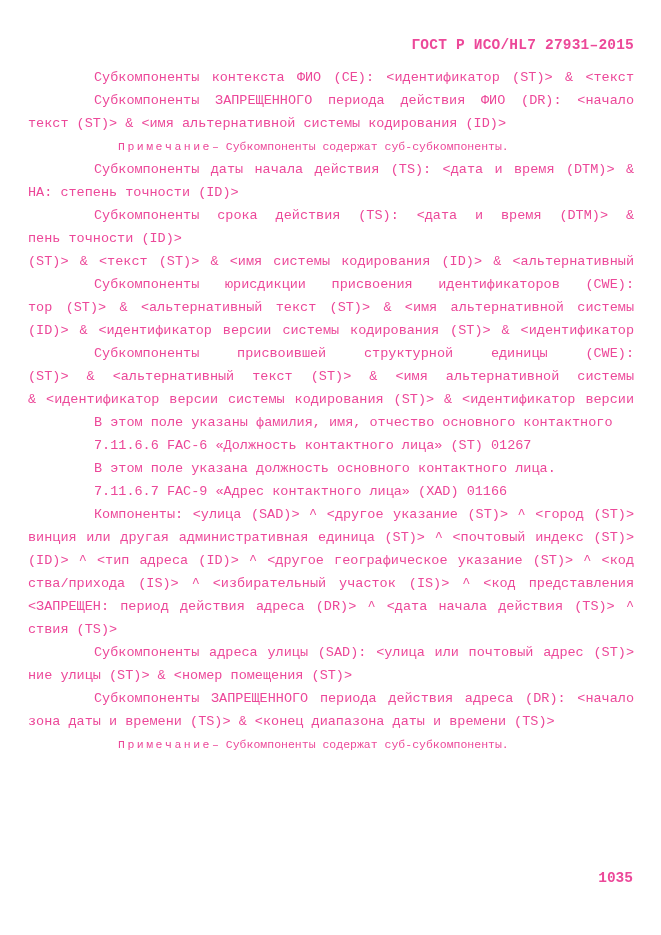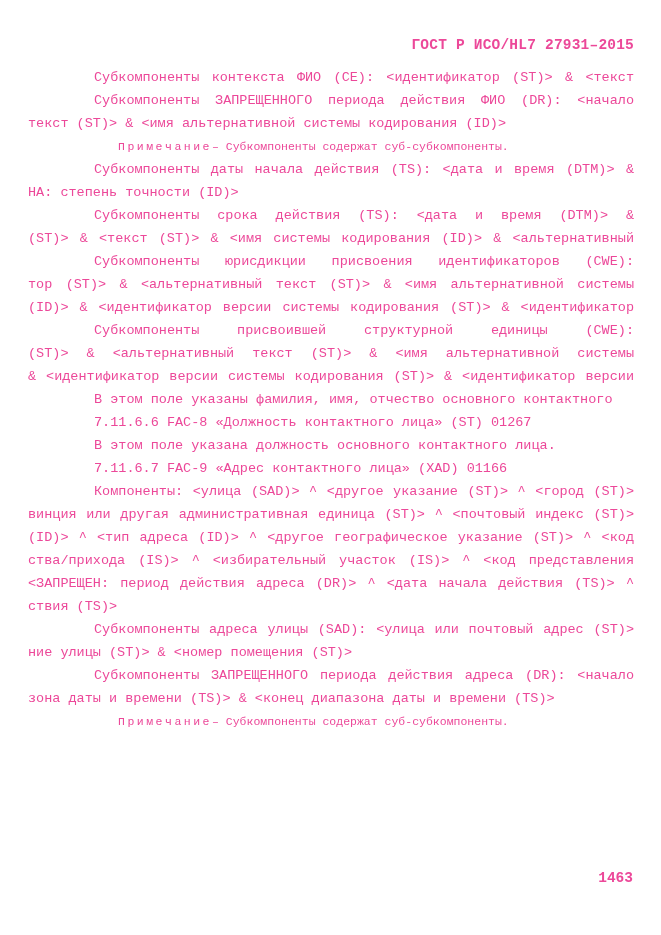--- a/index.html
+++ b/index.html
@@ -78,38 +78,39 @@
   <div class="doc-header">ГОСТ Р ИСО/HL7 27931–2015</div>
 
   <div class="body-text">
       <div class="line first">Субкомпоненты контекста ФИО (CE): &lt;идентификатор (ST)&gt; &amp; &lt;текст (ST)&gt; &amp; &lt;имя</div>
       <div class="line first">Субкомпоненты ЗАПРЕЩЕННОГО периода действия ФИО (DR): &lt;начало диапазона</div>
       <div class="line last">текст (ST)&gt; &amp; &lt;имя альтернативной системы кодирования (ID)&gt;</div>
       <div class="line note first last"><span class="note-label">Примечание</span><span class="note-text">– Субкомпоненты содержат суб-субкомпоненты.</span></div>
       <div class="line first">Субкомпоненты даты начала действия (TS): &lt;дата и время (DTM)&gt; &amp; &lt;ЗАПРЕЩЕ-</div>
       <div class="line last">НА: степень точности (ID)&gt;</div>
       <div class="line first">Субкомпоненты срока действия (TS): &lt;дата и время (DTM)&gt; &amp; &lt;ЗАПРЕЩЕНА: сте-</div>
+      <div class="line last">пень точности (ID)&gt;</div>
       <div class="line">(ST)&gt; &amp; &lt;текст (ST)&gt; &amp; &lt;имя системы кодирования (ID)&gt; &amp; &lt;альтернативный идентифика-</div>
       <div class="line first">Субкомпоненты юрисдикции присвоения идентификаторов (CWE): &lt;идентификатор</div>
       <div class="line">тор (ST)&gt; &amp; &lt;альтернативный текст (ST)&gt; &amp; &lt;имя альтернативной системы кодирования</div>
       <div class="line">(ID)&gt; &amp; &lt;идентификатор версии системы кодирования (ST)&gt; &amp; &lt;идентификатор версии</div>
       <div class="line first">Субкомпоненты присвоившей структурной единицы (CWE): &lt;идентификатор (ST)&gt;</div>
       <div class="line">(ST)&gt; &amp; &lt;альтернативный текст (ST)&gt; &amp; &lt;имя альтернативной системы кодирования (ID)&gt;</div>
       <div class="line">&amp; &lt;идентификатор версии системы кодирования (ST)&gt; &amp; &lt;идентификатор версии альтер-</div>
       <div class="line first last">В этом поле указаны фамилия, имя, отчество основного контактного лица.</div>
-      <div class="line first last">7.11.6.6 FAC-8 «Должность контактного лица» (ST) 01267</div>
+      <div class="line first last">7.11.6.6 FAC-6 «Должность контактного лица» (ST) 01267</div>
       <div class="line first last">В этом поле указана должность основного контактного лица.</div>
       <div class="line first last">7.11.6.7 FAC-9 «Адрес контактного лица» (XAD) 01166</div>
       <div class="line first">Компоненты: &lt;улица (SAD)&gt; ^ &lt;другое указание (ST)&gt; ^ &lt;город (ST)&gt; ^ &lt;штат, про-</div>
       <div class="line">винция или другая административная единица (ST)&gt; ^ &lt;почтовый индекс (ST)&gt; ^ &lt;страна</div>
       <div class="line">(ID)&gt; ^ &lt;тип адреса (ID)&gt; ^ &lt;другое географическое указание (ST)&gt; ^ &lt;код граф-</div>
       <div class="line">ства/прихода (IS)&gt; ^ &lt;избирательный участок (IS)&gt; ^ &lt;код представления адреса (ID)&gt; ^</div>
       <div class="line">&lt;ЗАПРЕЩЕН: период действия адреса (DR)&gt; ^ &lt;дата начала действия (TS)&gt; ^ &lt;срок дей-</div>
       <div class="line last">ствия (TS)&gt;</div>
       <div class="line first">Субкомпоненты адреса улицы (SAD): &lt;улица или почтовый адрес (ST)&gt; &amp; &lt;назва-</div>
       <div class="line last">ние улицы (ST)&gt; &amp; &lt;номер помещения (ST)&gt;</div>
       <div class="line first">Субкомпоненты ЗАПРЕЩЕННОГО периода действия адреса (DR): &lt;начало диапа-</div>
       <div class="line last">зона даты и времени (TS)&gt; &amp; &lt;конец диапазона даты и времени (TS)&gt;</div>
       <div class="line note first last"><span class="note-label">Примечание</span><span class="note-text">– Субкомпоненты содержат суб-субкомпоненты.</span></div>
     </div>
 
-  <div class="page-number">1463</div>
+  <div class="page-number">1035</div>
 </div>
 
 </body></html>

